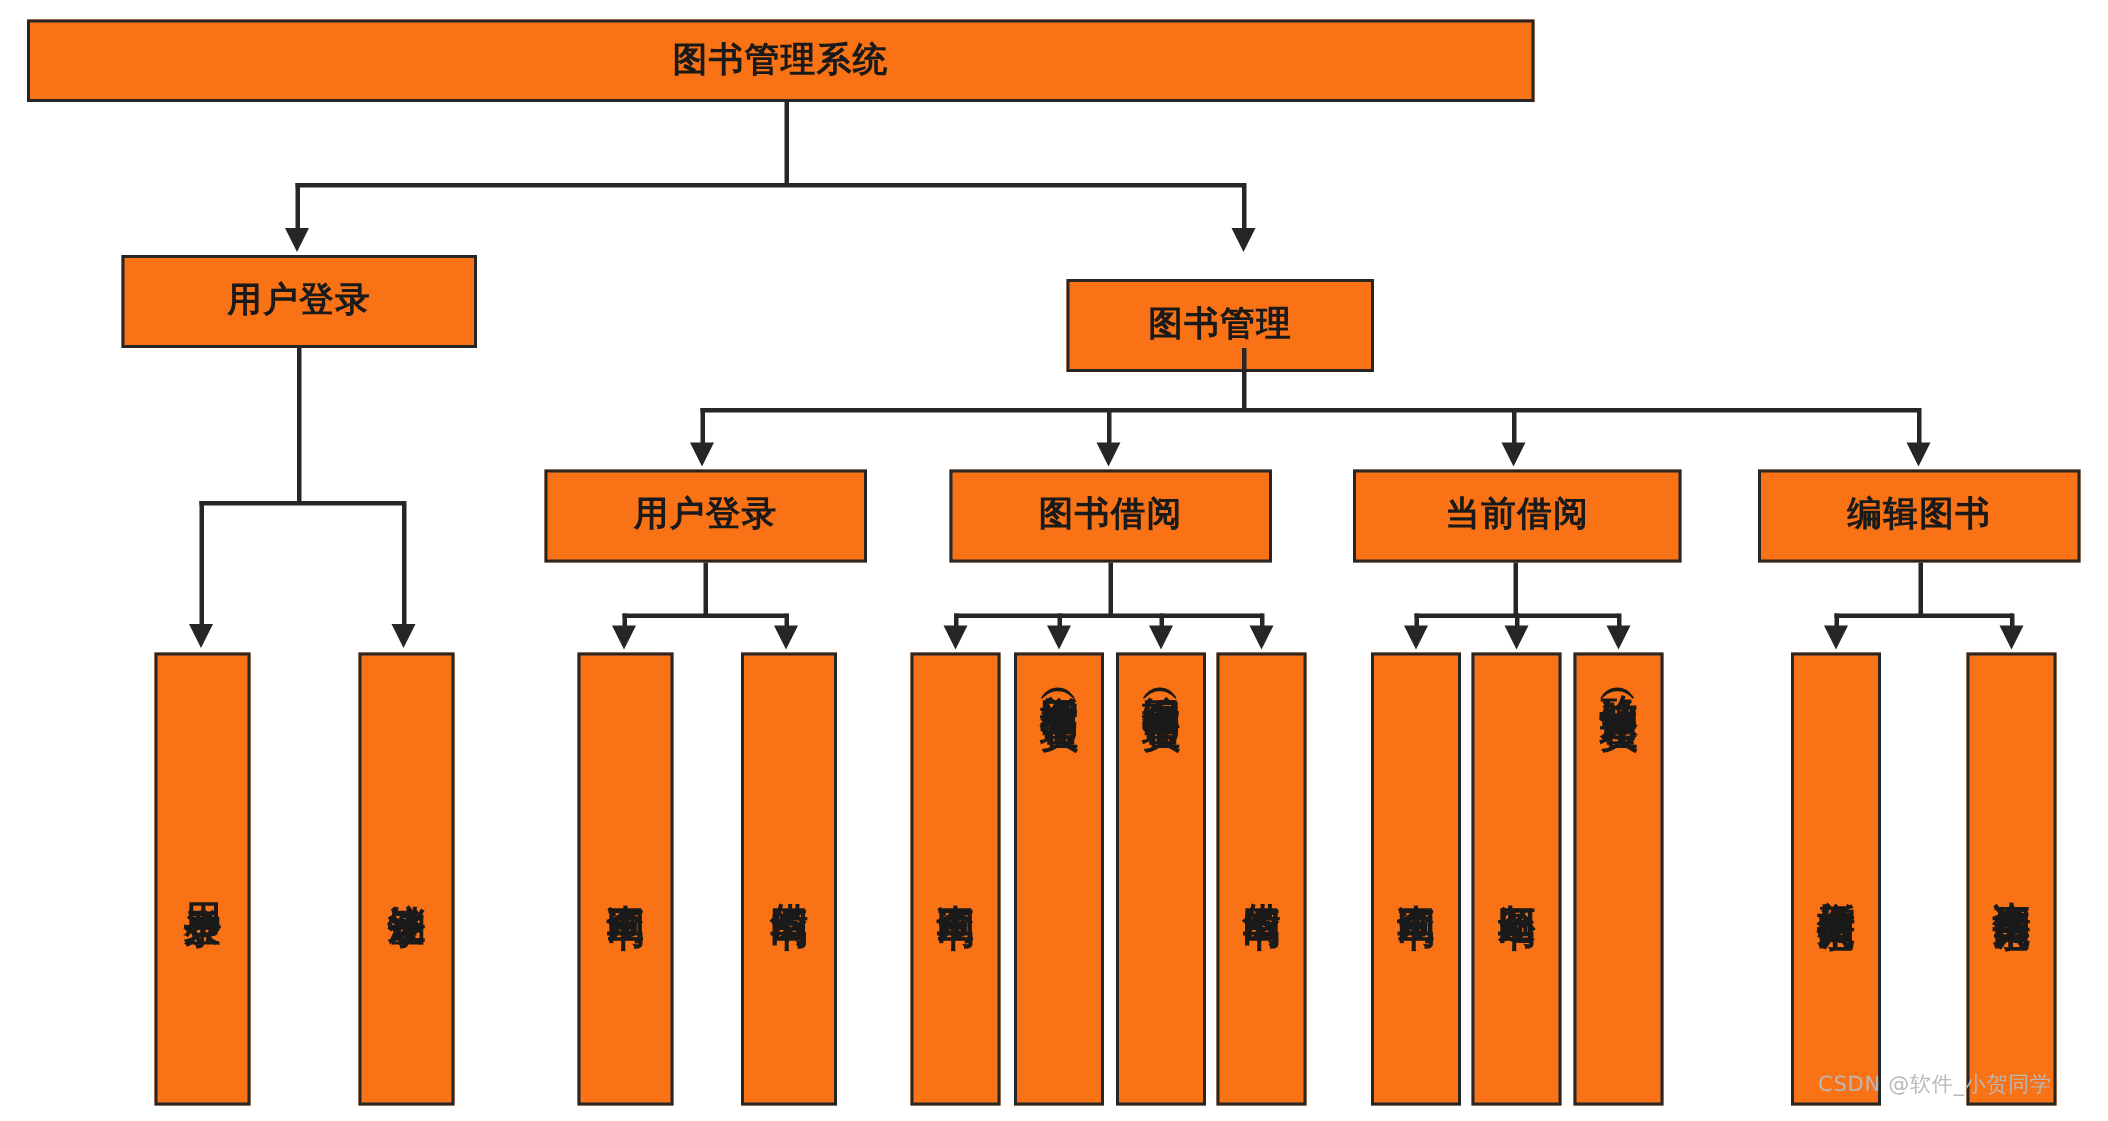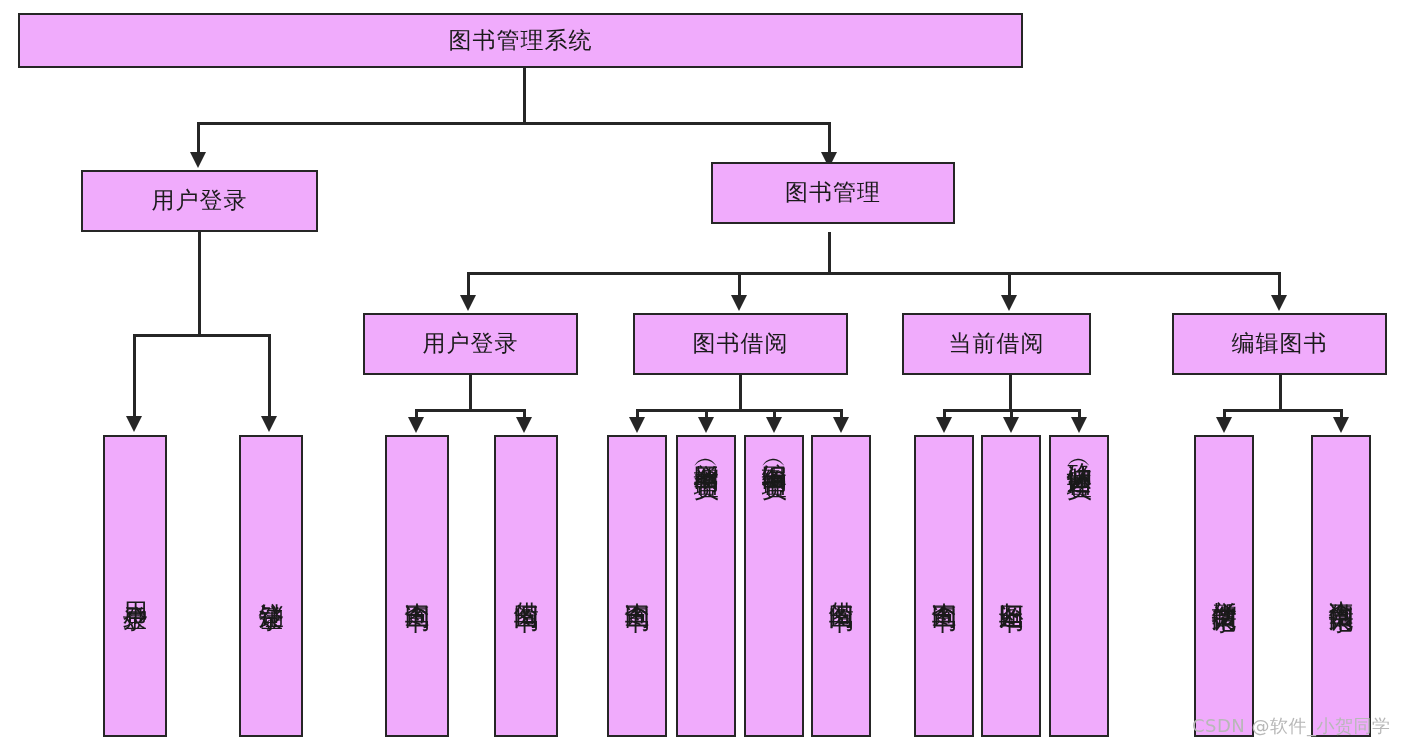--- a/index.html
+++ b/index.html
@@ -14,25 +14,26 @@
     position: relative;
     width: 1405px;
     height: 747px;
     background: #ffffff;
     overflow: hidden;
   }
   .node {
     position: absolute;
     box-sizing: border-box;
     border: 2.5px solid #262626;
-    background: #f0abfc;
+    background: #f97316;
     display: flex;
     align-items: center;
     justify-content: center;
     color: #1a1a1a;
+    font-weight: bold;
   }
   .node-h {
     font-size: 23px;
     letter-spacing: 1px;
     line-height: 1.2;
   }
   .node-v {
     writing-mode: vertical-rl;
     text-orientation: upright;
     font-size: 25px;
@@ -57,24 +58,25 @@
   .arrow {
     position: absolute;
     width: 0;
     height: 0;
     border-left: 8px solid transparent;
     border-right: 8px solid transparent;
     border-top: 16px solid #262626;
   }
   .watermark {
     position: absolute;
-    font-size: 18px;
+    font-size: 14px;
     color: #b8b8b8;
     white-space: nowrap;
     letter-spacing: 0.5px;
+    margin-left: 20px;
   }
 </style>
 </head>
 <body>
 
 <div id="canvas">
 
   <div class="node node-h" style="left:18px; top:13px; width:1005px; height:55px;">
     <span>图书管理系统</span>
   </div>
@@ -84,21 +86,21 @@
   <div class="edge edge-h" style="left:197px; top:122px; width:632px;"></div>
 
   <div class="edge edge-v" style="left:197px; top:122px; height:32px;"></div>
   <div class="arrow" style="left:190px; top:152px;"></div>
   <div class="edge edge-v" style="left:828px; top:122px; height:32px;"></div>
   <div class="arrow" style="left:821px; top:152px;"></div>
 
   <div class="node node-h" style="left:81px; top:170px; width:237px; height:62px;">
     <span>用户登录</span>
   </div>
-  <div class="node node-h" style="left:711px; top:162px; width:244px; height:62px;">
+  <div class="node node-h" style="left:711px; top:186px; width:205px; height:62px;">
     <span>图书管理</span>
   </div>
 
   <div class="edge edge-v" style="left:198px; top:232px; height:103px;"></div>
   <div class="edge edge-h" style="left:133px; top:334px; width:137px;"></div>
   <div class="edge edge-v" style="left:133px; top:334px; height:84px;"></div>
   <div class="arrow" style="left:126px; top:416px;"></div>
   <div class="edge edge-v" style="left:268px; top:334px; height:84px;"></div>
   <div class="arrow" style="left:261px; top:416px;"></div>
 
@@ -112,21 +114,21 @@
   <div class="arrow" style="left:1001px; top:295px;"></div>
   <div class="edge edge-v" style="left:1278px; top:272px; height:25px;"></div>
   <div class="arrow" style="left:1271px; top:295px;"></div>
 
   <div class="node node-h" style="left:363px; top:313px; width:215px; height:62px;">
     <span>用户登录</span>
   </div>
   <div class="node node-h" style="left:633px; top:313px; width:215px; height:62px;justify-content:center;">
     <span>图书借阅</span>
   </div>
-  <div class="node node-h" style="left:902px; top:313px; width:189px; height:62px;">
+  <div class="node node-h" style="left:902px; top:313px; width:219px; height:62px;">
     <span>当前借阅</span>
   </div>
   <div class="node node-h" style="left:1172px; top:313px; width:215px; height:62px;">
     <span>编辑图书</span>
   </div>
 
   <div class="edge edge-v" style="left:469px; top:375px; height:35px;"></div>
   <div class="edge edge-h" style="left:415px; top:409px; width:110px;"></div>
   <div class="edge edge-v" style="left:415px; top:409px; height:10px;"></div>
   <div class="arrow" style="left:408px; top:417px;"></div>

